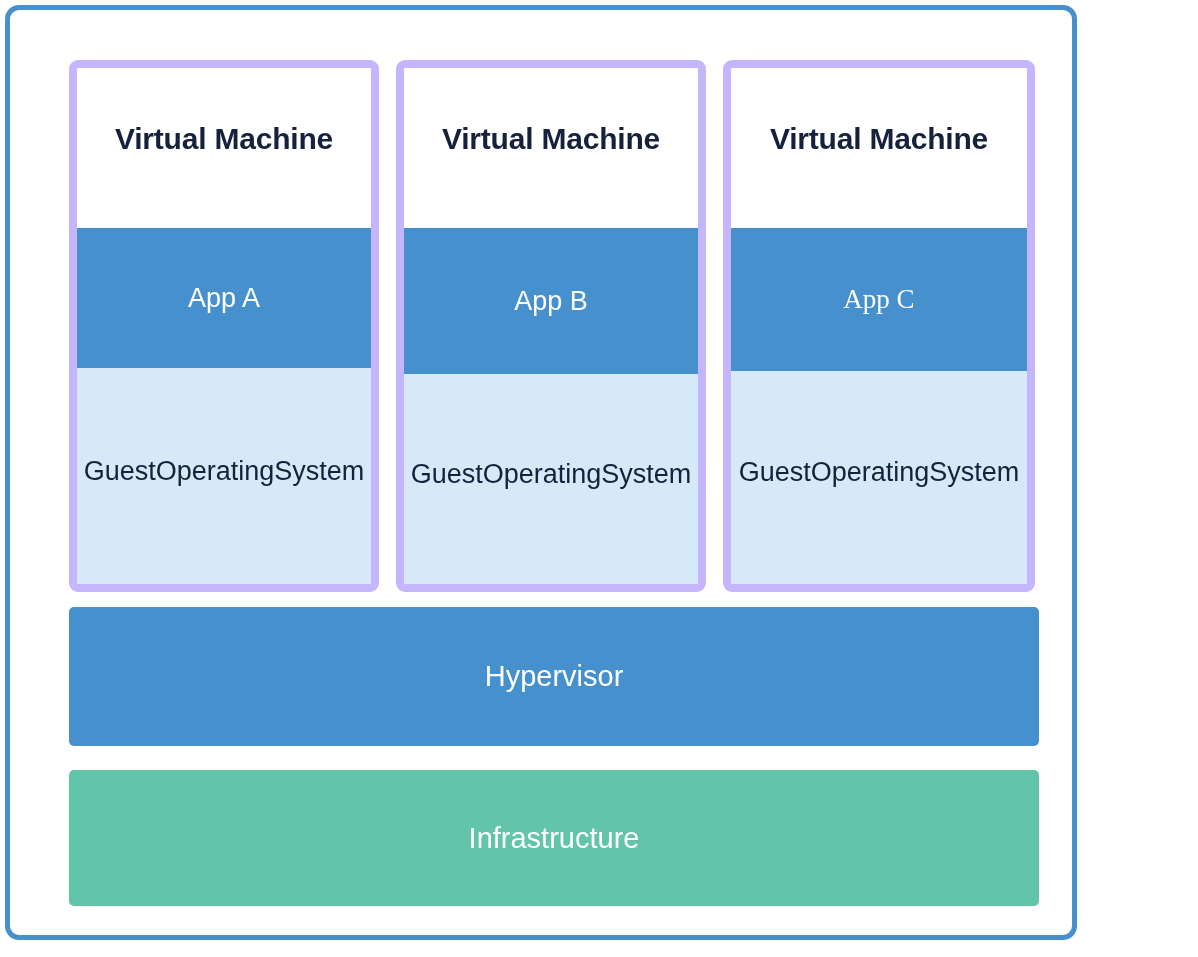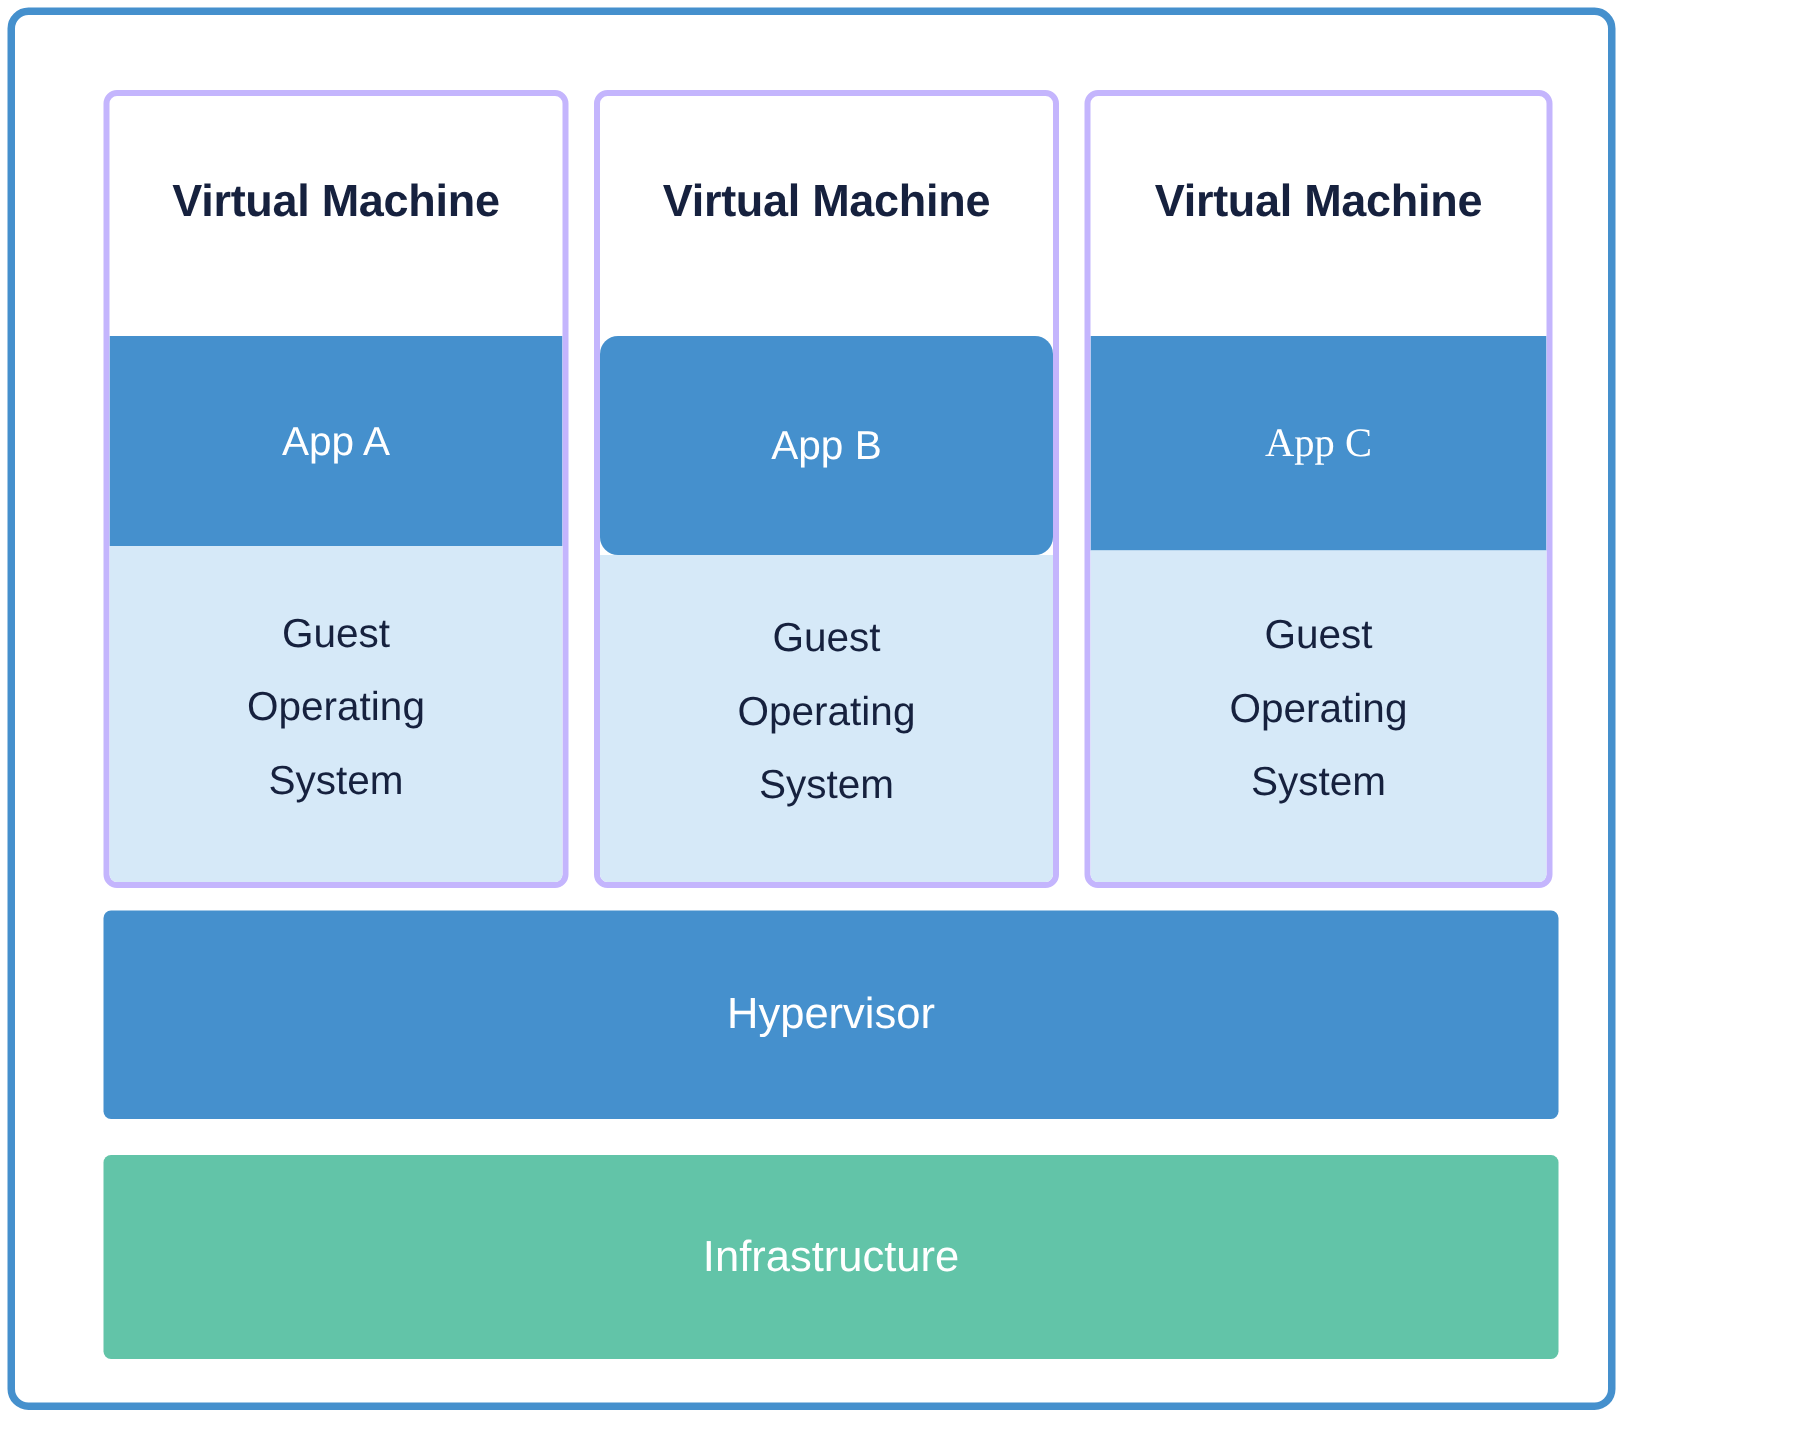--- a/index.html
+++ b/index.html
@@ -34,21 +34,21 @@
     top: 50px;
     width: 970px;
     height: 532px;
   }
 
   .vm-card {
     position: absolute;
     top: 0;
     height: 532px;
     box-sizing: border-box;
-    border: 4px solid #c4b5fd;
+    border: 8px solid #c4b5fd;
     border-radius: 9px;
     background: #ffffff;
     overflow: hidden;
     display: flex;
     flex-direction: column;
   }
   .vm-card.vm-1 { left: 0px;   width: 310px; }
   .vm-card.vm-2 { left: 327px; width: 310px; }
   .vm-card.vm-3 { left: 654px; width: 312px; }
 
@@ -70,27 +70,27 @@
     flex: 0 0 auto;
     display: flex;
     align-items: center;
     justify-content: center;
     background: #4590cd;
     color: #ffffff;
     font-size: 27px;
     font-weight: normal;
   }
   .vm-card.vm-1 .vm-app { height: 140px; }
-  .vm-card.vm-2 .vm-app { height: 146px; border-radius: 12px; }
+  .vm-card.vm-2 .vm-app { height: 146px; }
   .vm-card.vm-3 .vm-app { height: 143px; font-family: Liberation Serif, serif; }
 
   .vm-guest {
     flex: 1 1 auto;
     display: flex;
-    flex-direction: column;
+    flex-direction: row;
     align-items: center;
     justify-content: center;
     background: #d6e9f8;
     color: #16213e;
     font-size: 27px;
     line-height: 49px;
     text-align: center;
     padding-bottom: 10px;
     box-sizing: border-box;
   }

